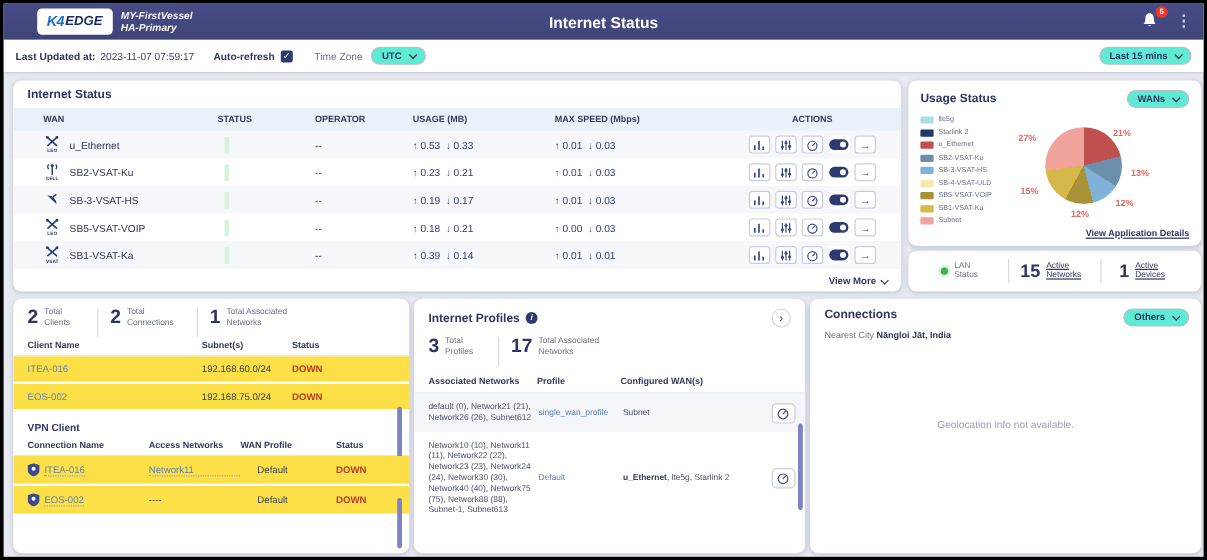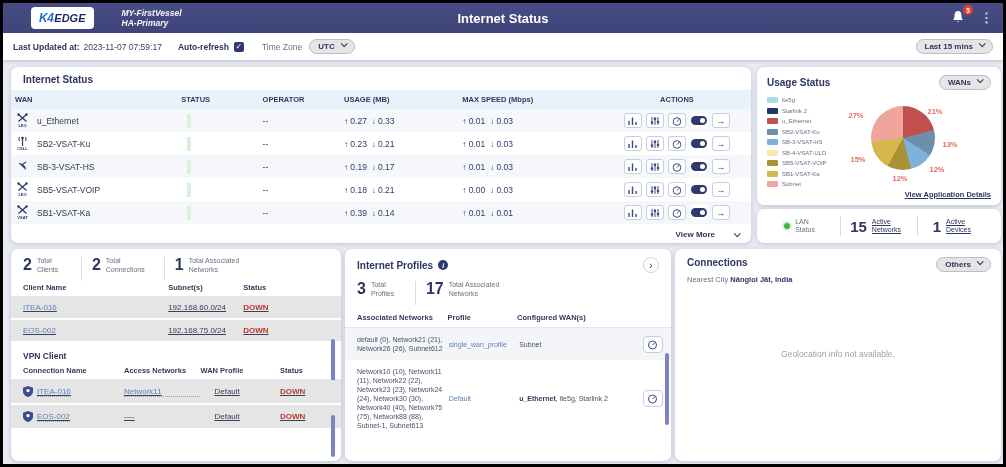--- a/index.html
+++ b/index.html
@@ -4,70 +4,70 @@
 <style>
   * { margin:0; padding:0; box-sizing:border-box; font-family:"Liberation Sans", sans-serif; }
   body { width:1006px; height:467px; overflow:hidden; background:#000; }
   .frame { position:relative; width:1006px; height:467px; border:3px solid #000; background:#e8eaf2; overflow:hidden; }
 
   
   .topbar { position:absolute; left:0; top:0; width:100%; height:30px; background:linear-gradient(180deg,#474c86,#3f4478); display:flex; align-items:center; padding:0 10px; z-index:5; }
   .logo-box { background:#fff; border-radius:4px; padding:2px 8px; margin-left:18px; display:flex; align-items:center; height:22px; }
   .logo-k4 { color:#1d6fd2; font-weight:bold; font-style:italic; font-size:12px; letter-spacing:-.5px; }
   .logo-edge { color:#1b2a5e; font-weight:bold; font-style:italic; font-size:11px; margin-left:1px; }
-  .vessel { color:#fff; font-style:italic; font-size:8.5px; line-height:10px; margin-left:28px; font-weight:bold; opacity:.95; }
+  .vessel { color:#fff; font-style:italic; font-size:8.5px; line-height:10px; margin-left:7px; font-weight:bold; opacity:.95; }
   .top-title { position:absolute; left:0; right:0; text-align:center; color:#fff; font-size:13px; font-weight:bold; pointer-events:none; }
   .topbar-right { margin-left:auto; display:flex; align-items:center; gap:12px; z-index:2; }
   .bell-wrap { position:relative; width:18px; height:18px; cursor:pointer; }
   .badge { position:absolute; top:-4px; right:-5px; background:#e43d30; color:#fff; font-size:6.5px; font-weight:bold; width:10px; height:10px; border-radius:50%; display:flex; align-items:center; justify-content:center; }
   .kebab { color:#cdd1e8; font-size:13px; font-weight:bold; cursor:pointer; letter-spacing:0; line-height:10px; }
 
   
   .toolbar { position:absolute; left:0; top:30px; width:100%; height:27px; background:#fff; box-shadow:0 1px 3px rgba(40,45,90,.25); display:flex; align-items:center; padding:0 10px; z-index:4; }
   .tb-label { font-size:8.5px; font-weight:bold; color:#2e355f; }
   .tb-value { font-size:8.5px; color:#3a3f55; margin-left:4px; }
   .checkbox { width:10px; height:10px; background:#2e3a6e; border-radius:2px; margin-left:5px; display:inline-flex; align-items:center; justify-content:center; color:#fff; font-size:8px; line-height:8px; cursor:pointer; }
-  .pill { border:1px solid #b9bdcc; border-radius:10px; padding:2px 8px; font-size:8px; color:#2e355f; font-weight:bold; display:inline-flex; align-items:flex-start; gap:6px; background:#e5e5e5; cursor:pointer; }
+  .pill { border:1px solid #b9bdcc; border-radius:10px; padding:2px 8px; font-size:8px; color:#2e355f; font-weight:bold; display:inline-flex; align-items:center; gap:6px; background:#5eead4; cursor:pointer; }
   .chev { width:5px; height:5px; border-right:1.4px solid #2e355f; border-bottom:1.4px solid #2e355f; transform:rotate(45deg) translateY(-1px); }
 
   
   .panel { position:absolute; background:#fff; border-radius:7px; box-shadow:0 1px 4px rgba(50,55,100,.22); overflow:hidden; }
   .p-internet { left:8px; top:64px; width:740px; height:176px; }
   .p-usage { left:754px; top:64px; width:244px; height:138px; }
   .p-lan { left:754px; top:206px; width:244px; height:34px; }
   .p-vpn { left:8px; top:246px; width:330px; height:212px; }
   .p-profiles { left:342px; top:246px; width:326px; height:212px; }
   .p-geo { left:672px; top:246px; width:326px; height:212px; }
   .ptitle { font-size:10px; font-weight:bold; color:#2e355f; }
 
   
   .ist-title { padding:7px 12px 5px; }
   .ist-head { display:flex; background:#e9f1fb; height:19px; align-items:center; font-size:7.5px; font-weight:bold; color:#333b58; }
   .ist-row { display:flex; height:23px; align-items:center; font-size:8.5px; color:#2f3650; }
   .ist-row:nth-child(odd) { background:#f6f7fa; }
-  .c-wan { width:23%; padding-left:4px; display:flex; align-items:center; gap:7px; }
+  .c-wan { width:23%; padding-left:25px; display:flex; align-items:center; gap:7px; }
   .c-status { width:11%; }
   .c-oper { width:11%; }
   .c-usage { width:16%; }
   .c-speed { width:19%; }
   .c-act { width:20%; display:flex; justify-content:center; }
   .wan-ic { width:15px; display:flex; flex-direction:column; align-items:center; line-height:4px; }
   .wan-ic .sub { font-size:4px; color:#2e3a6e; font-weight:bold; margin-top:1px; }
   .wan-name { color:#2f3650; font-size:8.5px; }
   .dot { width:6px; height:6px; border-radius:50%; background:#3cb54a; box-shadow:0 0 0 2px #d9f0db; margin-left:8px; }
   .ud { color:#2e3a6e; }
   .ud .arr { font-size:8px; font-weight:bold; }
   .ud b { font-weight:normal; }
   .acts { display:flex; gap:4px; align-items:center; }
   .act { width:18px; height:15px; border:1px solid #c9cede; border-radius:3px; display:flex; align-items:center; justify-content:center; background:#fff; cursor:pointer; }
   .act.no-b { border:none; }
   .tgl { width:16px; height:9px; border-radius:5px; background:#2e3a6e; position:relative; }
   .tgl::after { content:''; position:absolute; right:2px; top:2px; width:5px; height:5px; border-radius:50%; background:#fff; }
   .arrow-act { color:#3c4a85; font-size:9px; }
-  .view-more { position:absolute; right:12px; bottom:4px; font-size:8px; font-weight:bold; color:#2e355f; display:flex; align-items:center; gap:19px; cursor:pointer; }
+  .view-more { position:absolute; right:12px; bottom:4px; font-size:8px; font-weight:bold; color:#2e355f; display:flex; align-items:center; gap:4px; cursor:pointer; }
 
   
   .usage-head { display:flex; justify-content:space-between; align-items:center; padding:8px 10px 0; }
   .legend { position:absolute; left:10px; top:30px; }
   .lg-item { display:flex; align-items:center; gap:4px; margin-bottom:4.5px; }
   .lg-sw { width:11px; height:6px; border-radius:1px; flex:none; }
   .lg-lb { font-size:6px; color:#6a7080; }
   .pie { position:absolute; left:114px; top:39px; width:64px; height:64px; border-radius:50%; }
   .pie-lb { position:absolute; font-size:7.5px; font-weight:bold; color:#e0695f; transform:translate(-50%,-50%); }
   .usage-link { position:absolute; right:10px; bottom:6px; font-size:7.5px; color:#2e355f; text-decoration:underline; font-weight:bold; cursor:pointer; }
@@ -83,21 +83,21 @@
   
   .pan-head { display:flex; align-items:center; gap:5px; padding:8px 12px 0; }
   .info-ic { width:10px; height:10px; border-radius:50%; background:#2e3a6e; color:#fff; font-size:7px; font-style:italic; font-weight:bold; display:inline-flex; align-items:center; justify-content:center; cursor:pointer; }
   .stats { display:flex; align-items:flex-start; padding:8px 12px 0; gap:10px; }
   .stat { display:flex; gap:5px; align-items:flex-start; }
   .stat-num { font-size:16px; font-weight:bold; color:#2e355f; line-height:16px; }
   .stat-lb { font-size:7px; color:#6a7080; line-height:8.5px; max-width:58px; }
   .stat-div { width:1px; height:24px; background:#d8dbe6; }
   .sub-title { font-size:8.5px; font-weight:bold; color:#2e355f; padding:8px 12px 3px; }
   .mini-head { display:flex; font-size:7.5px; font-weight:bold; color:#333b58; padding:2px 12px 4px; border-bottom:1px solid #e4e7f0; }
-  .mini-row { display:flex; font-size:8px; color:#3a4056; padding:6px 12px; background:#e5e5e5; align-items:center; border-bottom:2px solid #fff; position:relative;text-decoration:underline; }
+  .mini-row { display:flex; font-size:8px; color:#3a4056; padding:6px 12px; background:#fde047; align-items:center; border-bottom:2px solid #fff; position:relative; }
   .link-blue { color:#5d7fb5; cursor:pointer; }
   .down { color:#b63b30; font-weight:bold; font-size:8px; }
   .vcol1 { width:36%; } .vcol2 { width:36%;padding-left:35px; } .vcol3 { width:28%; }
   .wcol1 { width:33%; display:flex; align-items:center; gap:4px; } .wcol2 { width:25%; } .wcol3 { width:26%; } .wcol4 { width:16%; }
   .scrollbar { position:absolute; width:4px; border-radius:2px; background:#7d82c4; }
   .dotted-u { border-bottom:1px dotted #9aa2bd; }
 
   
   .next-btn { margin-left:auto; width:16px; height:16px; border:1px solid #cfd4e4; border-radius:50%; display:flex; align-items:center; justify-content:center; color:#2e355f; font-size:10px; cursor:pointer; background:#fff; }
   .pf-head { display:flex; font-size:7.5px; font-weight:bold; color:#333b58; padding:8px 12px 5px; border-bottom:1px solid #dfe9f4; }
@@ -177,21 +177,21 @@
                 <path d="M1.5 1.5 L9.5 8.5 M9.5 1.5 L1.5 8.5" stroke="#2e3a6e" stroke-width="1.3"></path>
                 <circle cx="1.5" cy="1.5" r="1.2" fill="#2e3a6e"></circle>
                 <circle cx="9.5" cy="1.5" r="1.2" fill="#2e3a6e"></circle>
               </svg>
               <span class="sub">LEO</span>
             </span>
             <span class="wan-name">u_Ethernet</span>
           </div>
           <div class="c-status"><span class="dot"></span></div>
           <div class="c-oper">--</div>
-          <div class="c-usage ud"><span class="arr">↑</span> <b>0.27</b>&nbsp; <span class="arr">↓</span> <b>0.33</b></div>
+          <div class="c-usage ud"><span class="arr">↑</span> <b>0.53</b>&nbsp; <span class="arr">↓</span> <b>0.33</b></div>
           <div class="c-speed ud"><span class="arr">↑</span> <b>0.01</b>&nbsp; <span class="arr">↓</span> <b>0.03</b></div>
           <div class="c-act">
             <span class="acts">
               <span class="act">
                 <svg width="10" height="10" viewBox="0 0 10 10">
                   <path d="M1 9 L1 5 M4.5 9 L4.5 1.5 M8 9 L8 6" stroke="#3c4a85" stroke-width="1.4"></path>
                 </svg>
               </span>
               <span class="act">
                 <svg width="10" height="10" viewBox="0 0 10 10">

